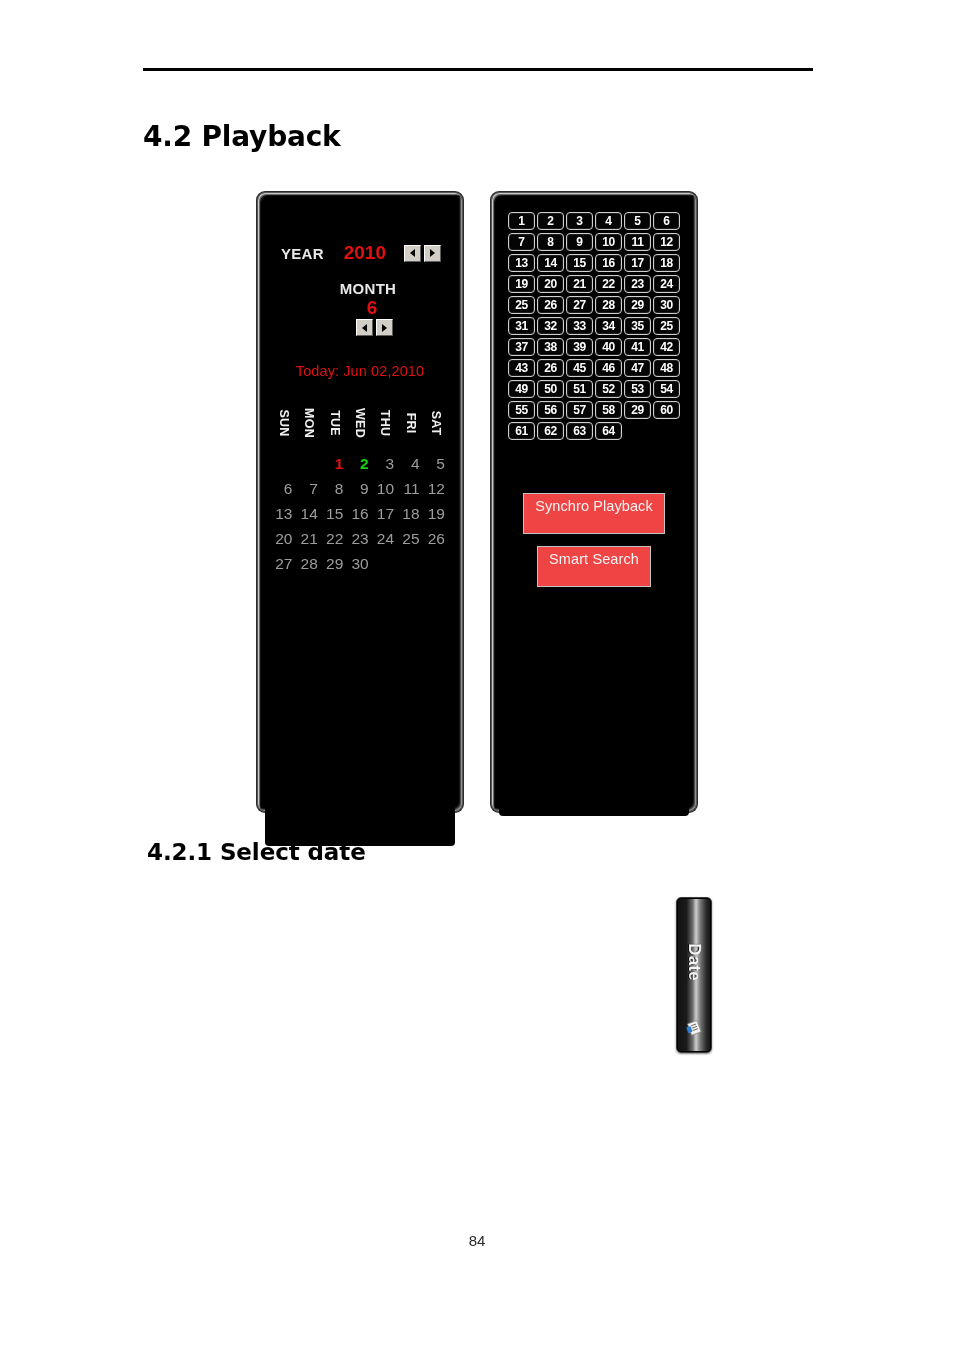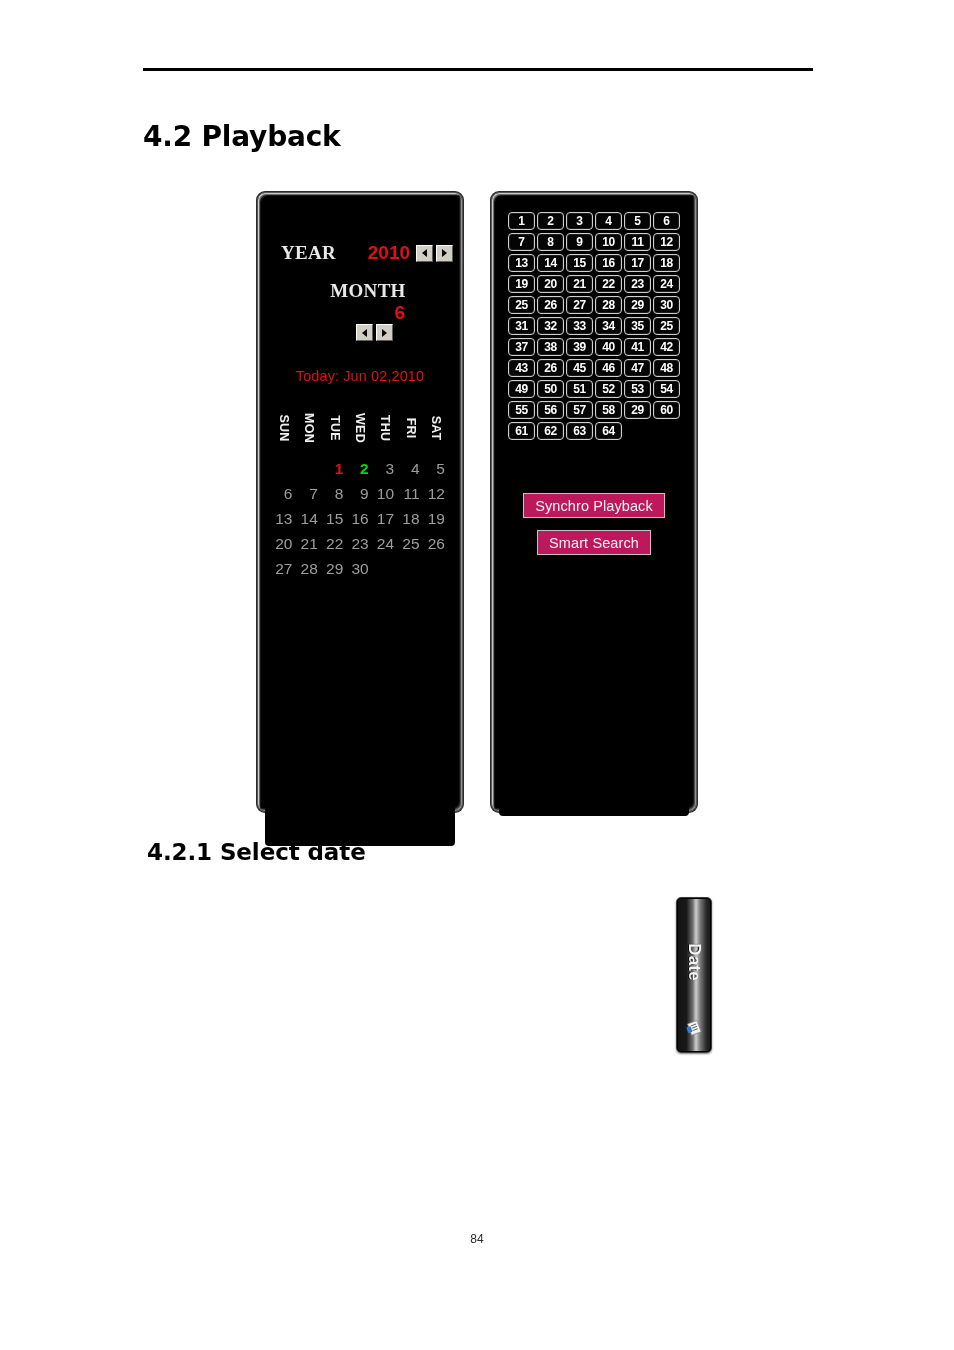--- a/index.html
+++ b/index.html
@@ -94,31 +94,30 @@
   .cal-row {
     display: flex;
     align-items: center;
     color: #e9e9e9;
     font-family: "Liberation Sans", sans-serif;
   }
   #row-year { margin-top: 42px; padding-left: 16px; }
   #row-month { margin-top: 16px; padding-left: 16px; flex-direction: column; }
 
   .cal-label {
-    font-size: 19px;
+    font-size: 15px;
     font-weight: bold;
     color: #e8e8e8;
     letter-spacing: 0.3px;
-    font-family: Liberation Serif, serif;
   }
   .cal-value {
     color: #e01010;
     font-size: 19px;
     font-weight: bold;
-    text-align: right;
+    text-align: center;
   }
   #year-value { width: 66px; margin-left: 8px; }
   #month-value { width: 66px; margin-left: 8px; }
 
   .spinner {
     display: flex;
     gap: 3px;
     margin-left: 6px;
   }
   #month-spinner { margin-left: 12px; }
@@ -223,26 +222,26 @@
     font-weight: bold;
     display: flex;
     align-items: center;
     justify-content: center;
     cursor: pointer;
     font-family: "Liberation Sans", sans-serif;
     letter-spacing: -0.4px;
   }
 
   .panel-btn {
-    background: #be185d;
+    background: #ef4444;
     border: 1px solid #c3c3c3;
     color: #f2f2f2;
     font-size: 14.5px;
     font-family: "Liberation Sans", sans-serif;
-    padding: 4px 11px 3px 11px;
+    padding: 4px 11px 19px 11px;
     cursor: pointer;
     display: block;
     margin: 0 auto;
     letter-spacing: 0.1px;
   }
   #synchro-playback-button { margin-top: 53px; }
   #smart-search-button { margin-top: 12px; }
 
   
   #date-tab {
@@ -281,21 +280,21 @@
     height: 15px;
   }
 
   
   #page-number {
     position: absolute;
     left: 0;
     top: 1232px;
     width: 954px;
     text-align: center;
-    font-size: 12px;
+    font-size: 15px;
     color: #2b2b2b;
     font-family: "Liberation Sans", sans-serif;
   }
 </style>
 </head>
 <body>
 
 <div class="page-header">
   <div class="header-rule"></div>
 </div>

